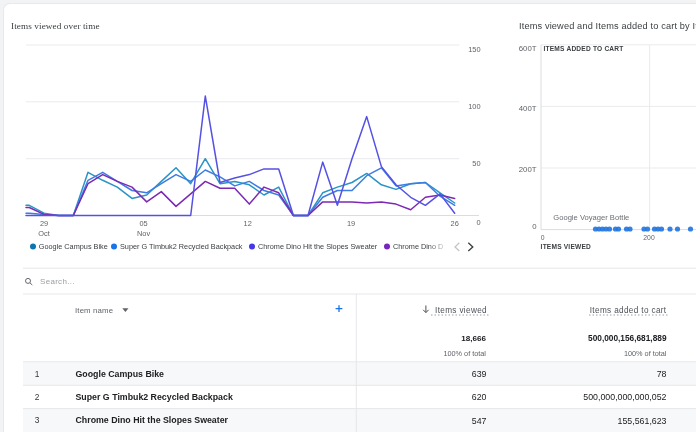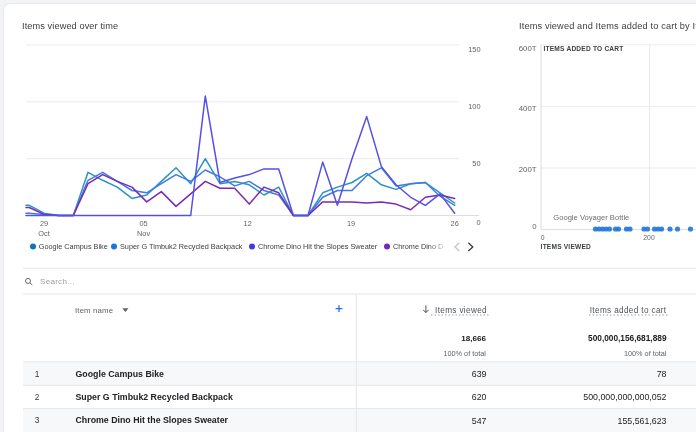--- a/index.html
+++ b/index.html
@@ -1,20 +1,20 @@
 <!DOCTYPE html>
 <html><head><meta charset="utf-8">
 <style>
   html,body{margin:0;padding:0;}
   body{width:696px;height:432px;background:#f1f3f4;font-family:"Liberation Sans",sans-serif;position:relative;overflow:hidden;}
   .abs{position:absolute;}
 </style></head>
 <body>
 <div class="abs" style="left:4px;top:4px;width:702px;height:428px;background:#fff;border-radius:6px 0 0 0;box-shadow:0 0 0 1px #e7e9ec;">
-  <div class="abs" style="left:18px;top:17px;font-size:9.2px;color:#3c4043;letter-spacing:.1px;">Items viewed over time</div>
+  <div class="abs" style="left:7px;top:17px;font-size:9.2px;color:#3c4043;letter-spacing:.1px;font-family:Liberation Serif, serif;">Items viewed over time</div>
   <div class="abs" style="left:515px;top:17px;font-size:9.2px;color:#3c4043;letter-spacing:.15px;white-space:nowrap;">Items viewed and Items added to cart by Item name</div>
   <svg class="abs" style="left:0;top:0;" width="702" height="428" viewBox="0 0 702 428">
     <g transform="translate(-4,-4)">
 
       <g stroke="#e9ebee" stroke-width="1">
         <line x1="26" y1="45" x2="459.3" y2="45"></line>
         <line x1="26" y1="101.8" x2="459.3" y2="101.8"></line>
         <line x1="26" y1="158.7" x2="459.3" y2="158.7"></line>
       </g>
       <line x1="26" y1="215.5" x2="479" y2="215.5" stroke="#dadce0" stroke-width="1"></line>

